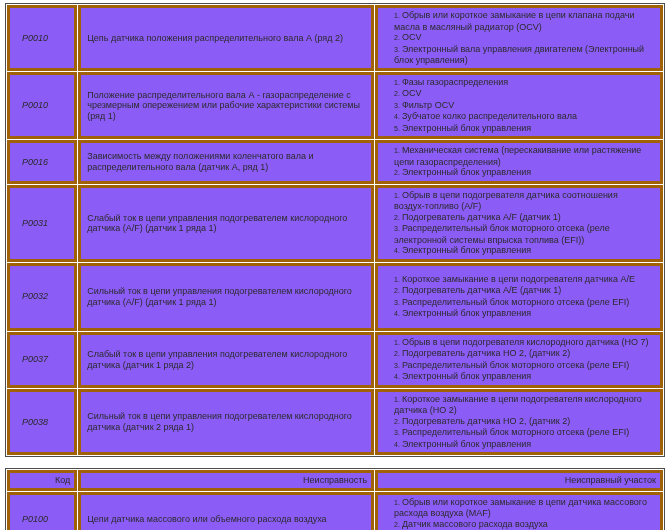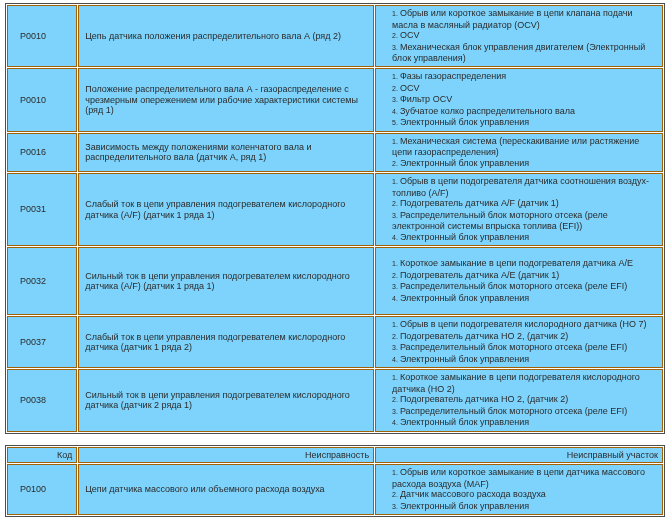--- a/index.html
+++ b/index.html
@@ -17,29 +17,29 @@
     color: #333;
   }
   table.dtc {
     border-collapse: separate;
     border-spacing: 1px;
     border: 1px solid #4d4d4d;
     table-layout: fixed;
     width: 660px;
   }
   table.dtc td, table.dtc th {
-    border: 1px solid #a16207;
-    background: #7dd3fc;
+    border: 3px solid #a16207;
+    background: #8b5cf6;
     vertical-align: middle;
     overflow: hidden;
   }
   col.c1 { width: 70px; }
   col.c2 { width: 295px; }
   col.c3 { width: 287px; }
-  td.code  { padding: 2px 4px 2px 12px; }
+  td.code  { padding: 2px 4px 2px 12px; font-style: italic; }
   td.fault { padding: 2px 6px; }
   td.causes { padding: 2px 10px 2px 4px; }
   td.causes-plain { padding: 2px 6px; }
   ol.cause-list {
     margin: 0; padding: 0 0 0 12px;
     list-style: none;
     counter-reset: c;
   }
   ol.cause-list li { counter-increment: c; }
   ol.cause-list li::before {
@@ -78,21 +78,21 @@
         <col class="c3">
       </colgroup>
     <tbody id="t1body">
         <tr>
           <td class="code">P0010</td>
           <td class="fault">Цепь датчика положения распределительного вала А (ряд 2)</td>
           <td class="causes">
             <ol class="cause-list">
               <li>Обрыв или короткое замыкание в цепи клапана подачи масла в масляный радиатор (OCV)</li>
               <li>OCV</li>
-              <li>Механическая блок управления двигателем (Электронный блок управления)</li>
+              <li>Электронный вала управления двигателем (Электронный блок управления)</li>
             </ol>
           </td>
         </tr>
         <tr>
           <td class="code">P0010</td>
           <td class="fault">Положение распределительного вала А - газораспределение с чрезмерным опережением или рабочие характеристики системы (ряд 1)</td>
           <td class="causes">
             <ol class="cause-list">
               <li>Фазы газораспределения</li>
               <li>OCV</li>

